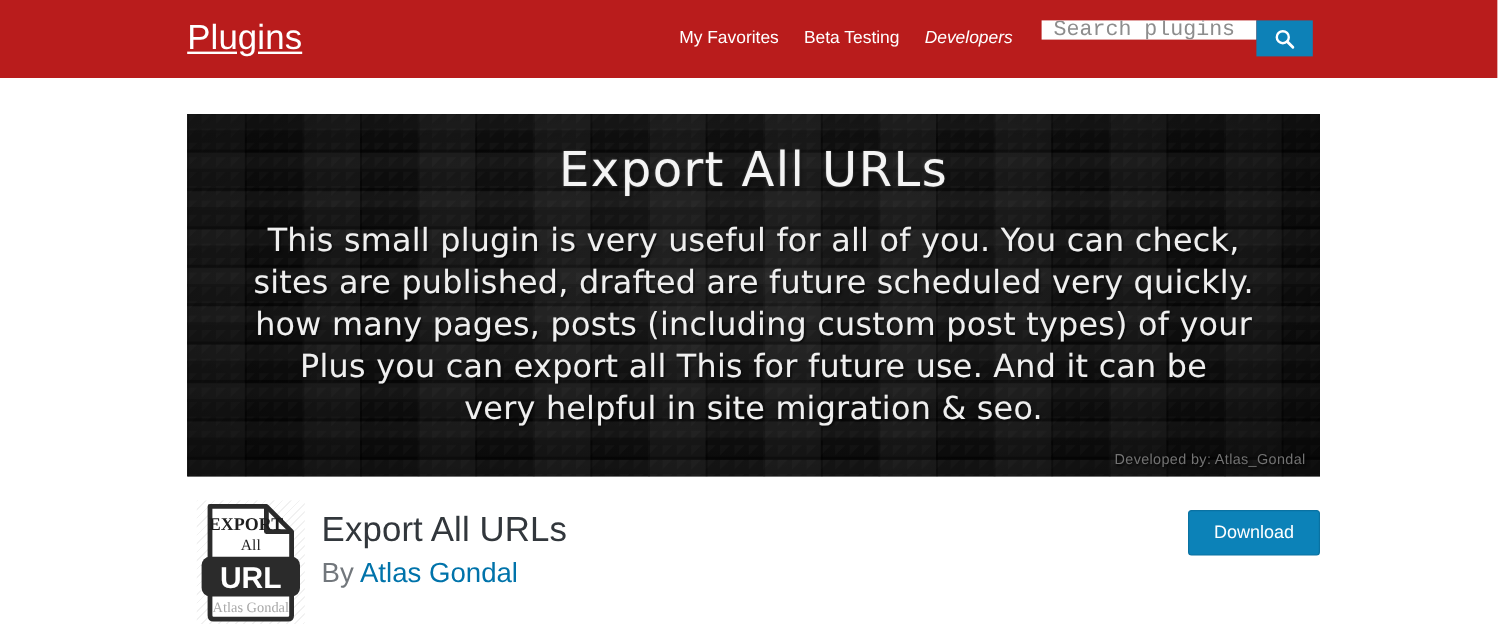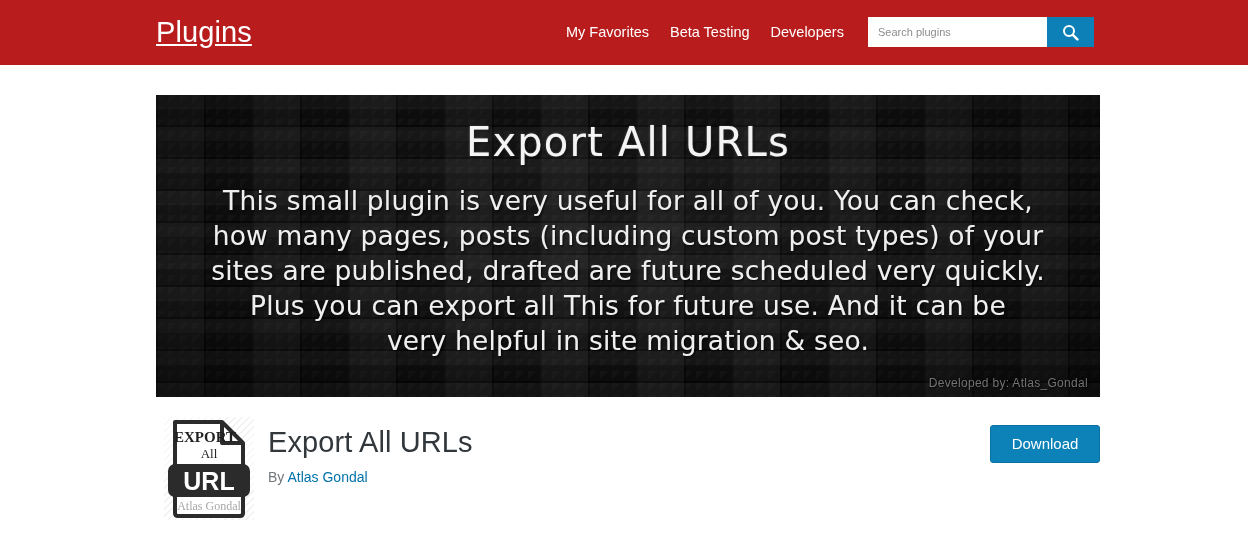--- a/index.html
+++ b/index.html
@@ -43,39 +43,39 @@
   }
 
   .nav-link {
     color:#ffffff;
     font-size:14.5px;
     line-height:17px;
     text-decoration:none;
     margin-right:21px;
     white-space:nowrap;
   }
-  .nav-link:last-of-type { margin-right:16px; }
+  .nav-link:last-of-type { margin-right:16px;font-style:italic; }
 
   .search-form {
     position:absolute;
     left:868px;
     top:17px;
     display:flex;
     height:30px;
   }
 
   .search-input {
     width:179px;
-    height:30px;
+    height:16px;
     border:none;
     outline:none;
     background:#ffffff;
     padding:0 10px;
-    font-family:Liberation Sans, sans-serif;
-    font-size:11px;
+    font-family:Liberation Mono, monospace;
+    font-size:18px;
     color:#32373c;
   }
   .search-input::placeholder { color:#8d8d8d; }
 
   .search-submit {
     width:47px;
     height:30px;
     border:none;
     background:#0d81b7;
     cursor:pointer;
@@ -194,21 +194,21 @@
   .plugin-name {
     font-size:29px;
     line-height:38px;
     font-weight:400;
     color:#32373c;
     letter-spacing:0.1px;
   }
 
   .plugin-author {
     margin-top:5px;
-    font-size:14px;
+    font-size:23px;
     line-height:22px;
     color:#72777c;
   }
   .plugin-author .author-link {
     color:#0073aa;
     text-decoration:none;
   }
 
   .download-button {
     position:absolute;
@@ -259,22 +259,22 @@
 <div class="page">
 
   <div class="plugin-banner">
     <div class="banner-weave"></div>
     <div class="banner-vignette"></div>
 
     <div class="banner-text">
       <div class="banner-heading">Export All URLs</div>
       <div class="banner-body">
         <span>This small plugin is very useful for all of you. You can check,</span>
+        <span>sites are published, drafted are future scheduled very quickly.</span>
         <span>how many pages, posts (including custom post types) of your</span>
-        <span>sites are published, drafted are future scheduled very quickly.</span>
         <span>Plus you can export all This for future use. And it can be</span>
         <span>very helpful in site migration &amp; seo.</span>
       </div>
     </div>
 
     <div class="banner-credit">Developed by: Atlas_Gondal</div>
   </div>
 
   <div class="plugin-row">
 

